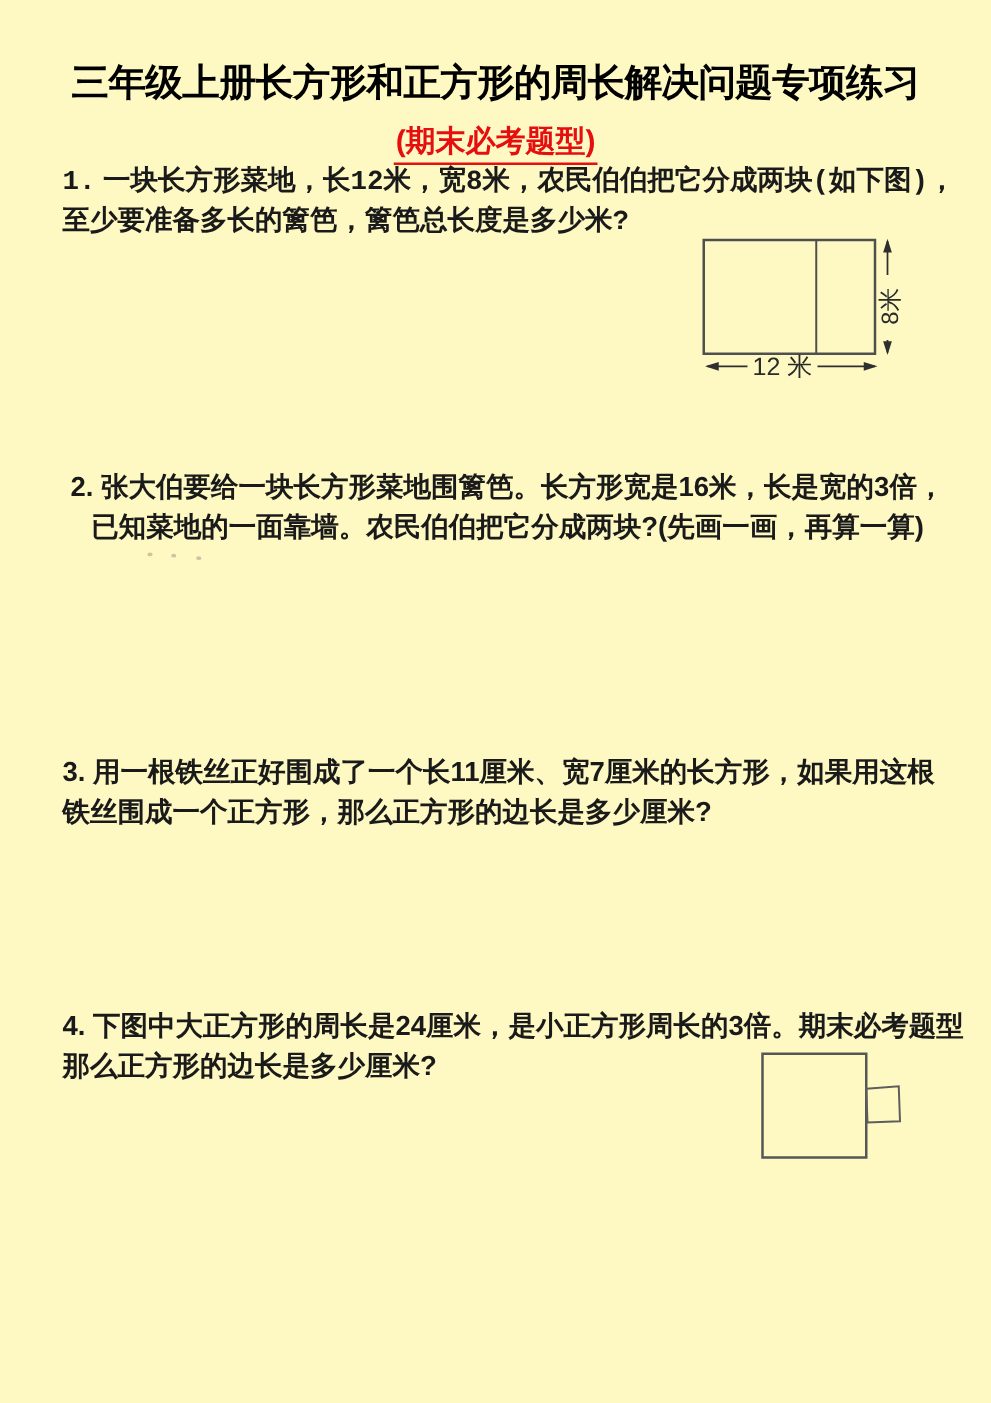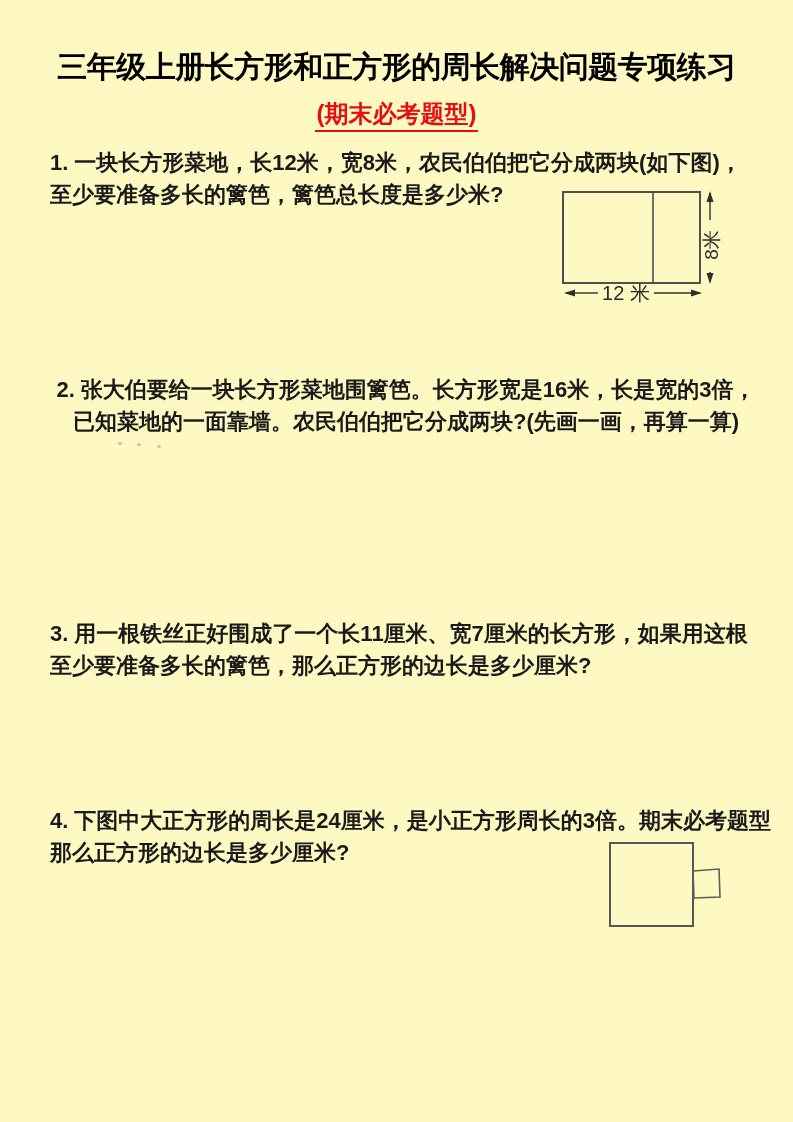--- a/index.html
+++ b/index.html
@@ -34,23 +34,23 @@
 
   .question {
     position: absolute; left: 50px; width: 712px;
     font-size: 22px; font-weight: 600; line-height: 32px;
     color: #1a1a1a;
     letter-spacing: 0px;
   }
   .qline { white-space: nowrap; }
   .qnum { font-weight: 800; margin-right: 6px; }
 
-  .q1 { top: 147px; }
+  .q1 { top: 130px; font-family: Liberation Mono, monospace; }
   .q2 { top: 374px; text-align: center; }
-  .q3 { top: 602px; margin-top: 16px; }
+  .q3 { top: 602px; }
   .q4 { top: 805px; }
 
   .diagram { position: absolute; }
   .diagram-q1 { left: 552px; top: 180px; }
   .diagram-q4 { left: 600px; top: 835px; }
 
   svg text {
     font-family: "Liberation Sans", sans-serif;
     fill: #2a2a2a;
     font-weight: 500;
@@ -102,21 +102,21 @@
     <div class="qline"><span class="qnum">2.</span><span>张大伯要给一块长方形菜地围篱笆。长方形宽是16米，长是宽的3倍，</span></div>
     <div class="qline">已知菜地的一面靠墙。农民伯伯把它分成两块?(先画一画，再算一算)</div>
   </div>
 
   <div class="dot" style="left:118px; top:442px;"></div>
   <div class="dot" style="left:137px; top:443px;"></div>
   <div class="dot" style="left:157px; top:445px;"></div>
 
   <div class="question q3">
     <div class="qline"><span class="qnum">3.</span><span>用一根铁丝正好围成了一个长11厘米、宽7厘米的长方形，如果用这根</span></div>
-    <div class="qline">至少要准备多长的篱笆，那么正方形的边长是多少厘米?</div>
+    <div class="qline">铁丝围成一个正方形，那么正方形的边长是多少厘米?</div>
   </div>
 
   <div class="question q4">
     <div class="qline"><span class="qnum">4.</span><span>下图中大正方形的周长是24厘米，是小正方形周长的3倍。期末必考题型</span></div>
     <div class="qline">那么正方形的边长是多少厘米?</div>
   </div>
 
   <svg class="diagram diagram-q4" width="140" height="102" viewBox="0 0 140 102">
     <rect x="10" y="8" width="83" height="83" fill="none" stroke="#565656" stroke-width="2"></rect>
     <polygon points="93,36 119,34 120,62 94,63" fill="none" stroke="#5d5d5d" stroke-width="1.6"></polygon>

